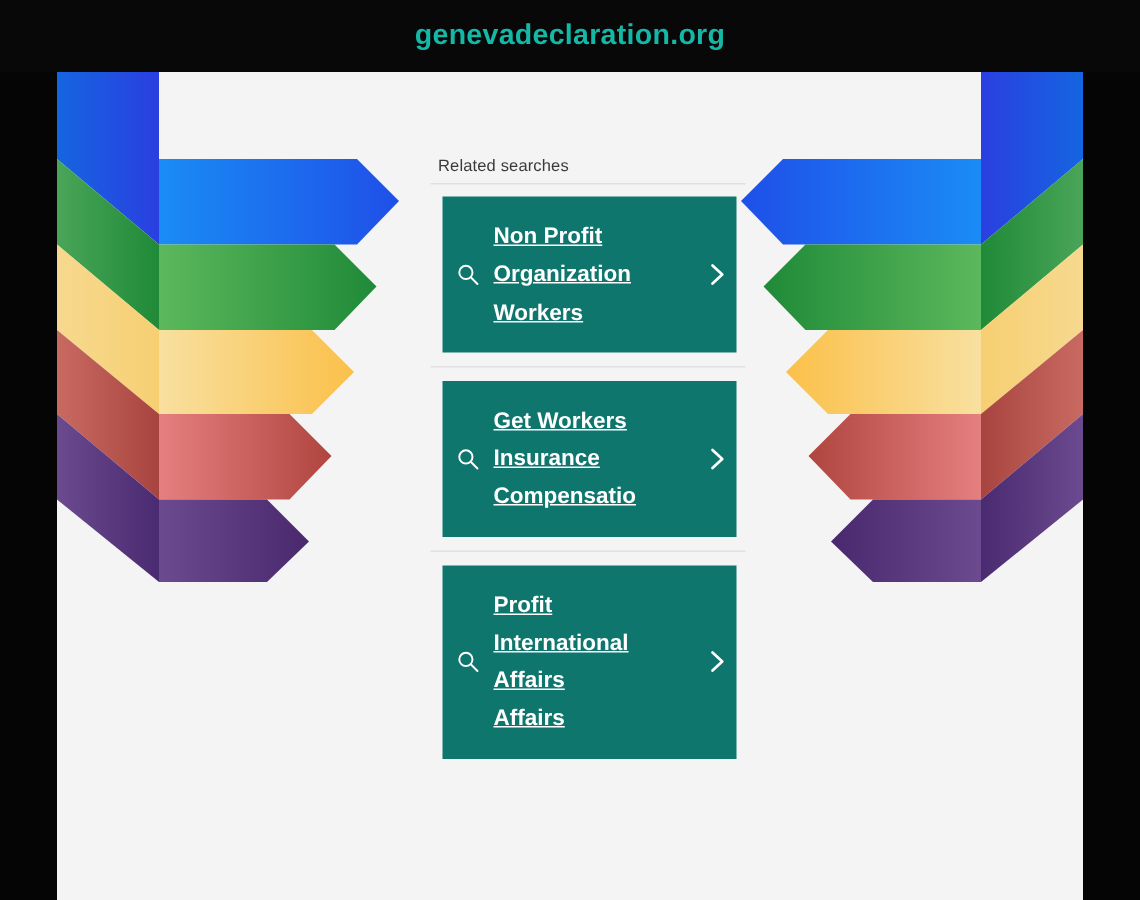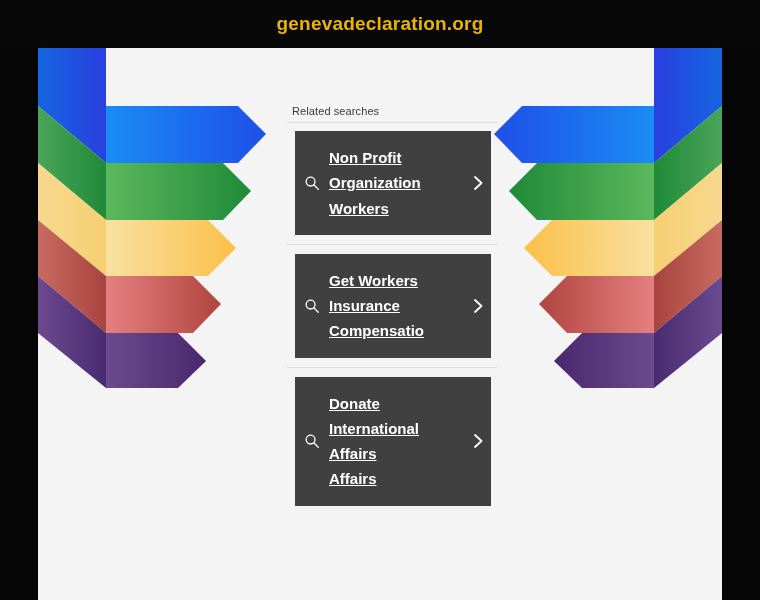--- a/index.html
+++ b/index.html
@@ -25,21 +25,21 @@
   #domain-bar {
     position: absolute;
     left: 0; top: 0;
     width: 760px; height: 48px;
     display: flex;
     align-items: center;
     justify-content: center;
     background: #080808;
   }
   #domain-title {
-    color: #eab308;
+    color: #14b8a6;
     font-size: 19px;
     font-weight: bold;
     letter-spacing: 0.2px;
     white-space: nowrap;
   }
 
   
   #page {
     position: absolute;
     left: 38px; top: 48px;
@@ -77,21 +77,21 @@
   }
   .divider {
     height: 1px;
     background: #e0e0e0;
     width: 210px;
     margin: 0 0 8px 0;
   }
   .divider.mid { margin: 9px 0 9px 0; }
 
   .ad-card {
-    background: #404040;
+    background: #0f766e;
     width: 196px;
     margin-left: 8px;
     padding: 18px 0;
     display: flex;
     align-items: center;
     box-sizing: border-box;
   }
   .ad-icon {
     width: 34px;
     flex: 0 0 34px;
@@ -300,21 +300,21 @@
       <div class="divider mid"></div>
 
       <div class="ad-card">
         <div class="ad-icon">
           <svg width="16" height="16" viewBox="0 0 16 16" fill="none" stroke="#ffffff" stroke-width="1.3">
             <circle cx="6.6" cy="6.6" r="4.4"></circle>
             <line x1="10" y1="10" x2="14.3" y2="14.3" stroke-linecap="round"></line>
           </svg>
         </div>
         <div class="ad-lines">
-          <div class="ad-line">Donate</div>
+          <div class="ad-line">Profit</div>
           <div class="ad-line">International</div>
           <div class="ad-line">Affairs</div>
           <div class="ad-line">Affairs</div>
         </div>
         <div class="ad-chevron">
           <svg width="13" height="18" viewBox="0 0 13 18" fill="none" stroke="#ffffff" stroke-width="1.8" stroke-linecap="round" stroke-linejoin="round">
             <polyline points="3,3 9.5,9 3,15"></polyline>
           </svg>
         </div>
       </div>

